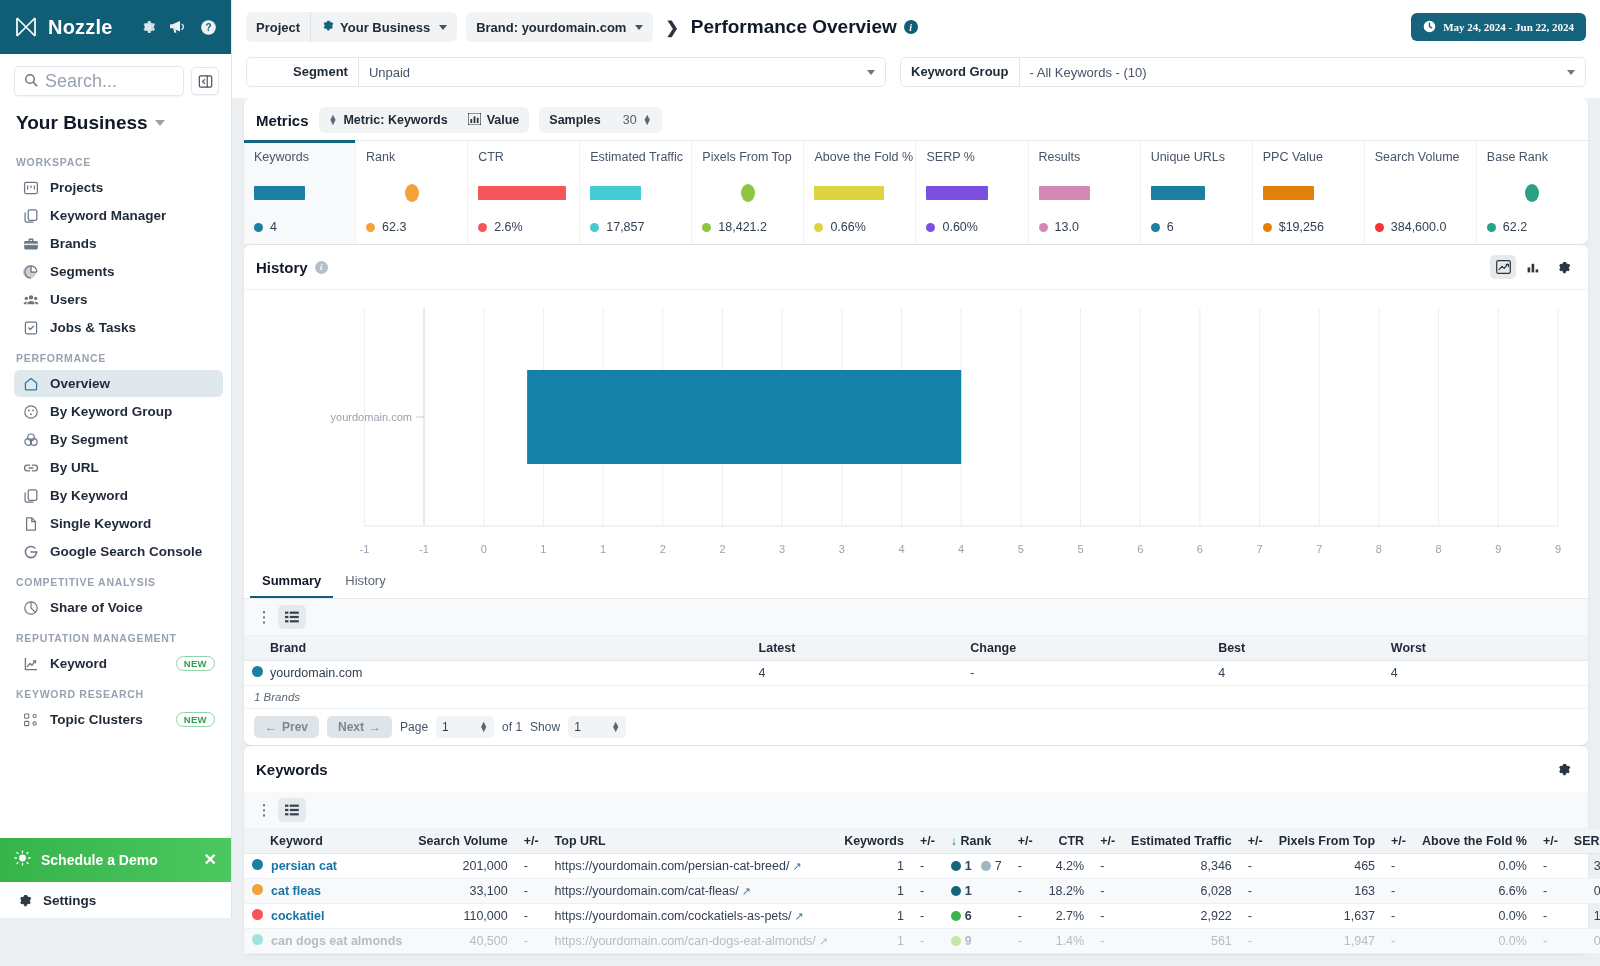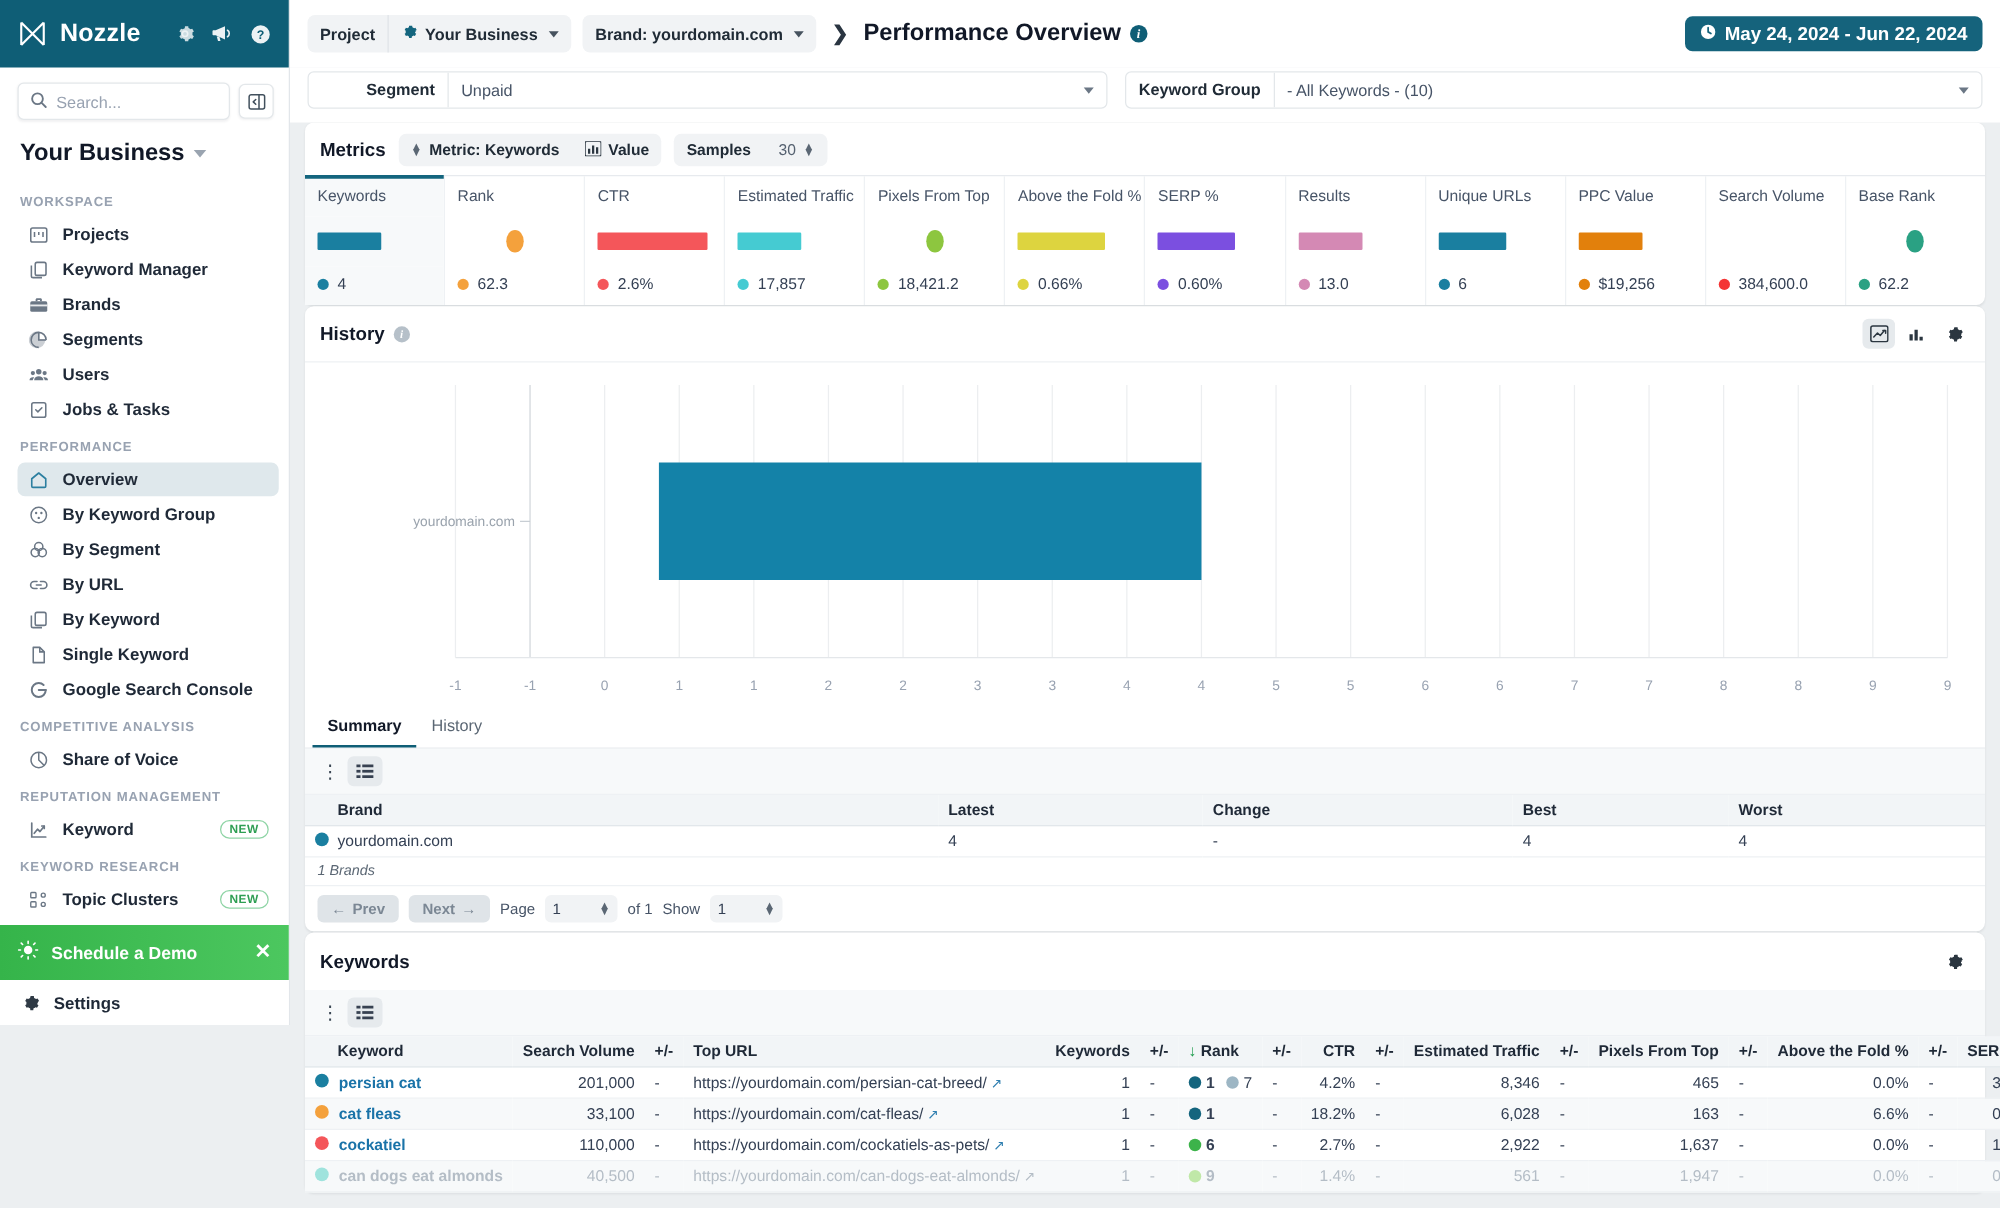--- a/index.html
+++ b/index.html
@@ -8,21 +8,21 @@
   body {
     font-family: "Liberation Sans", sans-serif;
     font-size: 13px;
     color: #1f2937;
     background: #eceff1;
   }
   .app { display: flex; width: 1600px; height: 966px; }
 
   
   .sidebar {
-    width: 232px; min-width: 232px; height: 820px;
+    width: 232px; min-width: 232px; height: 918px;
     background: #ffffff;
     display: flex; flex-direction: column;
     border-right: 1px solid #e2e6ea;
     position: relative;
   }
   .sb-brandbar {
     height: 54px; background: #0f5e76;
     display: flex; align-items: center; gap: 10px;
     padding: 0 14px; color: #fff;
   }
@@ -31,21 +31,21 @@
   .sb-brandicons { margin-left: auto; display: flex; align-items: center; gap: 13px; }
   .sb-brandicons svg { display: block; opacity: .92; }
 
   .sb-searchrow { display: flex; align-items: center; gap: 7px; padding: 12px 12px 6px 14px; }
   .sb-search {
     flex: 1; height: 30px; background: #fff; border: 1px solid #e3e7ea;
     border-radius: 5px; display: flex; align-items: center; gap: 7px; padding: 0 9px;
     box-shadow: 0 1px 2px rgba(16,24,40,.06);
   }
   .sb-search input {
-    border: 0; outline: 0; font-family: inherit; font-size: 13px; color: #000000;
+    border: 0; outline: 0; font-family: inherit; font-size: 18px; color: #000000;
     width: 100%; background: transparent;
   }
   .sb-search input::placeholder { color: #98a2b1; }
   .sb-collapse {
     width: 28px; height: 28px; border: 1px solid #e3e7ea; border-radius: 5px;
     background: #fff; display: flex; align-items: center; justify-content: center;
     box-shadow: 0 1px 2px rgba(16,24,40,.06);
   }
 
   .sb-workspace {
@@ -98,21 +98,21 @@
   .bc-arrow { color: #2a3541; font-size: 16px; font-weight: 700; padding: 0 3px; }
   .page-title { font-size: 19px; font-weight: 700; color: #111827; display: flex; align-items: center; gap: 7px; }
   .info-dot {
     width: 14px; height: 14px; border-radius: 50%; background: #0f5e76; color: #fff;
     font-size: 10px; font-weight: 700; display: inline-flex; align-items: center; justify-content: center;
     font-style: italic; font-family: "Liberation Serif", serif;
   }
   .daterange {
     margin-left: auto; background: #15637c; color: #fff; border-radius: 6px;
     height: 28px; display: flex; align-items: center; gap: 7px; padding: 0 12px;
-    font-size: 15px; font-weight: 700; white-space: nowrap;
+    font-size: 11px; font-weight: 700; white-space: nowrap; font-family: Liberation Serif, serif;
   }
 
   .filterbar { height: 44px; background: #fff; display: flex; align-items: center; gap: 14px; padding: 0 14px 8px 14px; }
   .filter {
     height: 30px; border: 1px solid #e3e7ea; border-radius: 5px; background: #fff;
     display: flex; align-items: center; overflow: hidden;
   }
   .filter .fl-label { font-size: 13px; font-weight: 700; color: #202b36; padding: 0 10px; border-right: 1px solid #e3e7ea; line-height: 28px; }
   .filter .fl-val { font-size: 13px; color: #475467; padding: 0 10px; flex: 1; white-space: nowrap; overflow: hidden; }
   .filter .fl-caret { width: 0; height: 0; border-left: 4px solid transparent; border-right: 4px solid transparent; border-top: 5px solid #6b7785; margin: 0 10px 0 4px; }

